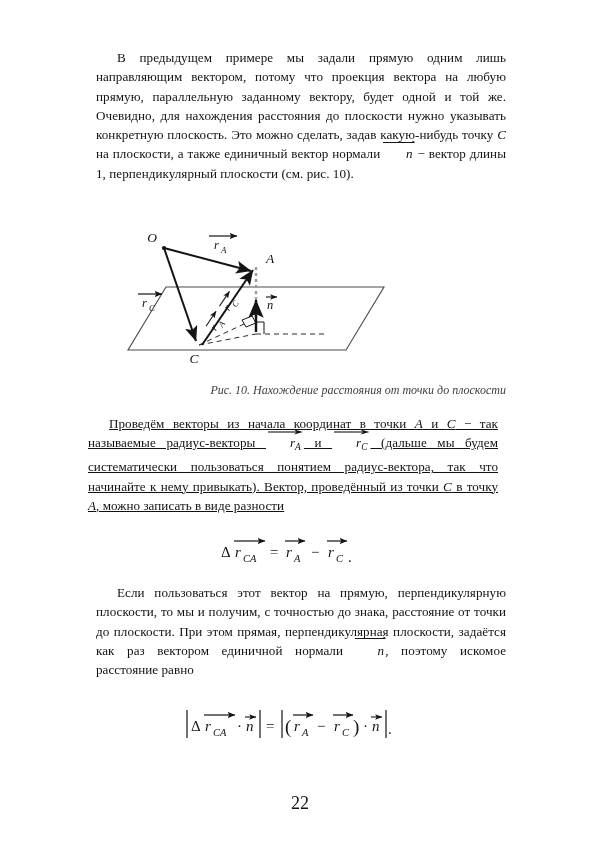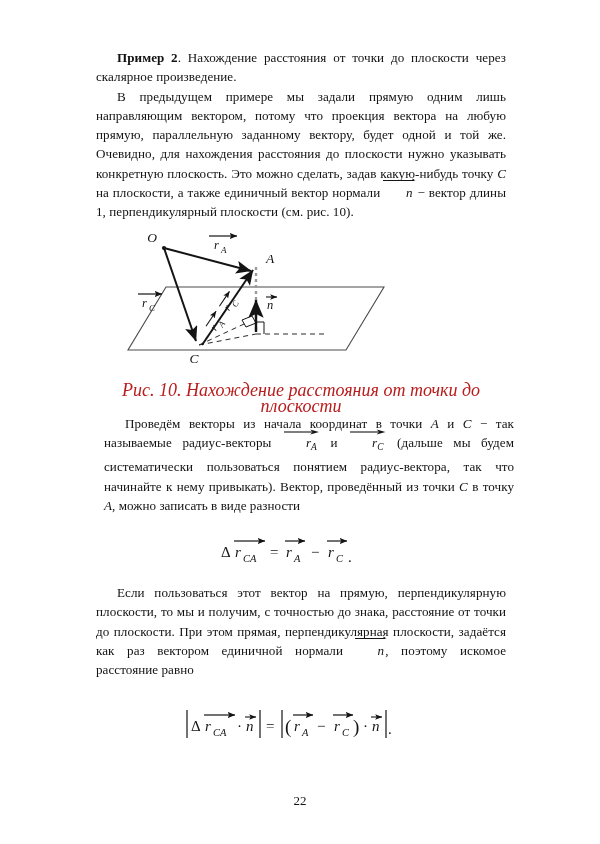--- a/index.html
+++ b/index.html
@@ -114,55 +114,54 @@
     height: 152px;
   }
   .figure svg { display: block; }
 
   .fig-caption {
     position: absolute;
     left: 96px;
     top: 382px;
     width: 410px;
     font-style: italic;
-    font-size: 18px;
+    font-size: 12px;
     line-height: 16px;
-    color: #b91c1c;
-    text-align: center;
+    color: #404040;
+    text-align: right;
   }
 
   
   .formula {
     position: absolute;
     width: 410px;
     left: 96px;
     text-align: center;
   }
   .formula svg { display: inline-block; overflow: visible; }
 
-  .blk2 { position: absolute; left: 104px; top: 414px; width: 410px; }
+  .blk2 { position: absolute; left: 88px; top: 414px; width: 410px; text-decoration: underline; }
   .blk3 { position: absolute; left: 96px; top: 583px; width: 410px; }
 
   .pageno {
     position: absolute;
     left: 0;
     top: 793px;
     width: 600px;
     text-align: center;
-    font-size: 13px;
+    font-size: 18px;
     color: #141414;
   }
 </style>
 </head>
 <body>
 
 <div class="page">
 
   <div class="text-col">
-    <p class="para"><span class="b">Пример 2</span><span>. Нахождение расстояния от точки до плоскости через скалярное произведение.</span></p>
 
     <p class="para"><span>В предыдущем примере мы задали прямую одним лишь направляющим вектором, потому что проекция вектора на любую прямую, параллельную заданному вектору, будет одной и той же. Очевидно, для нахождения расстояния до плоскости нужно указывать конкретную плоскость. Это можно сделать, задав какую-нибудь точку </span><span class="mi">C</span><span> на плоскости, а также единичный вектор нормали </span><span class="vecn">n</span><span> − вектор длины 1, перпендикулярный плоскости (см. рис. 10).</span></p>
   </div>
 
   <div class="figure">
     <svg width="410" height="152" viewBox="0 0 410 152" xmlns="http://www.w3.org/2000/svg">
 
       <g>
         <polygon points="70,59 288,59 250,122 32,122" fill="none" stroke="#4a4a4a" stroke-width="1.1"></polygon>
       </g>

